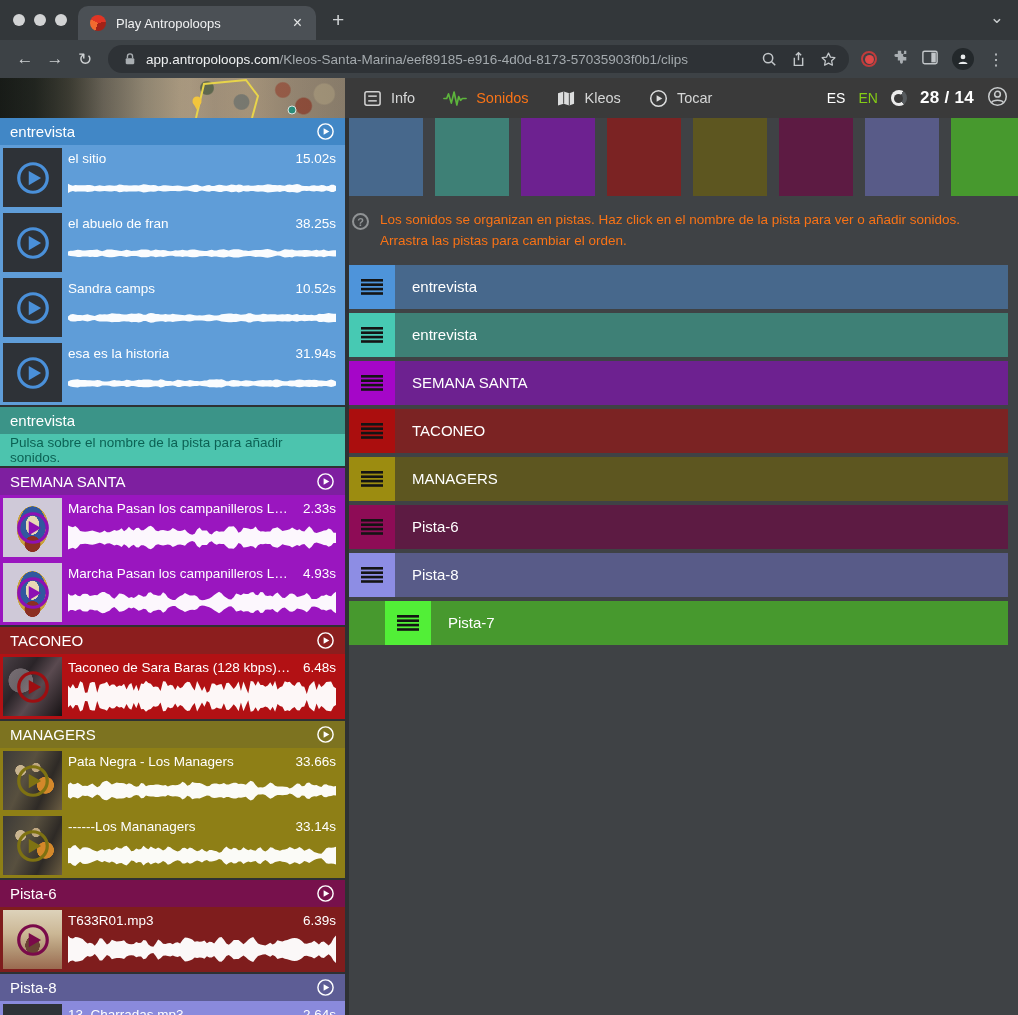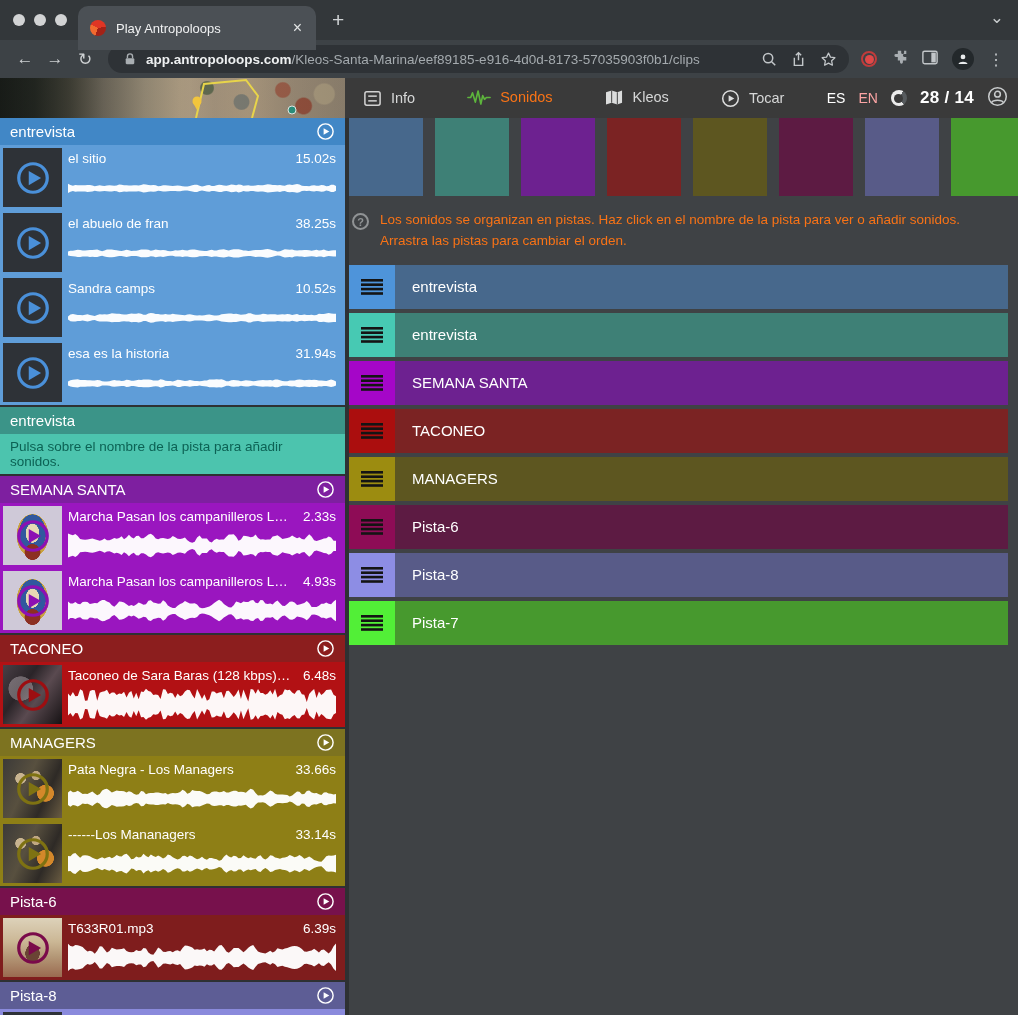--- a/index.html
+++ b/index.html
@@ -3,33 +3,33 @@
 <meta charset="utf-8">
 <style>
   *{box-sizing:border-box;margin:0;padding:0}
   html,body{width:1018px;height:1015px;overflow:hidden}
   body{font-family:"Liberation Sans",sans-serif;background:#3f4245;-webkit-font-smoothing:antialiased}
 
   
   .titlebar{height:40px;background:#33373a;position:relative;display:flex;align-items:center}
   .lights{display:flex;gap:9px;margin-left:13px}
   .light{width:12px;height:12px;border-radius:50%;background:#d2d3d4}
-  .tab{position:absolute;left:78px;top:6px;width:238px;height:44px;background:#4b5055;border-radius:10px 10px 0 0;display:flex;align-items:center;padding:0 12px}
+  .tab{position:absolute;left:78px;top:6px;width:238px;height:34px;background:#4b5055;border-radius:10px 10px 0 0;display:flex;align-items:center;padding:0 12px}
   .favicon{width:16px;height:16px;border-radius:50%;flex:none;margin-right:10px;
     background:conic-gradient(from 200deg,#f26a2f 0 95deg,#e03524 95deg 240deg,#a32217 240deg 360deg)}
   .tabtitle{color:#f0f1f2;font-size:13px;flex:1;white-space:nowrap;overflow:hidden}
   .tabclose{color:#e3e5e6;font-size:16px;line-height:16px;padding:0 2px;cursor:default}
   .newtab{position:absolute;left:332px;top:9px;color:#cfd2d4;font-size:21px;line-height:21px}
   .tabchevron{position:absolute;right:14px;top:7px;color:#c6c9cb;font-size:17px}
 
   .toolbar{height:38px;background:#3d4246;display:flex;align-items:center;padding:0 10px}
   .navbtn{width:30px;text-align:center;color:#ced1d3;font-size:17px;flex:none}
   .omnibox{flex:1;height:28px;background:#2e3236;border-radius:14px;display:flex;align-items:center;padding:0 12px;margin:0 8px;min-width:0;gap:10px}
   .urltext{font-size:13.5px;white-space:nowrap;overflow:hidden;flex:1;min-width:0}
-  .host{color:#eef0f1;font-weight:700}
+  .host{color:#eef0f1;font-weight:400}
   .path{color:#a4aaae}
   .omniicon{flex:none;display:flex;align-items:center;margin-left:4px}
   .chromeicons{display:flex;align-items:center;gap:14px;flex:none;padding:0 4px}
   .rec{width:16px;height:16px;border-radius:50%;border:2px solid #c23b3b;display:flex;align-items:center;justify-content:center}
   .rec::after{content:"";width:9px;height:9px;border-radius:50%;background:#e04848}
   .avatar{width:22px;height:22px;border-radius:50%;background:#23282b;display:flex;align-items:center;justify-content:center}
   .kebab{color:#c2c6c9;font-size:16px;letter-spacing:0}
 
   
   .appbar{height:40px;background:#3a3a3a;display:flex;align-items:center}
@@ -37,42 +37,42 @@
     background:
       radial-gradient(circle at 82% 30%, #b06a52 0 2.5%, rgba(0,0,0,0) 3%),
       radial-gradient(circle at 88% 70%, #a85a44 0 2.5%, rgba(0,0,0,0) 3%),
       radial-gradient(circle at 70% 60%, #8a8a80 0 3%, rgba(0,0,0,0) 3.5%),
       radial-gradient(circle at 94% 40%, #c2b090 0 3%, rgba(0,0,0,0) 3.5%),
       radial-gradient(circle at 60% 25%, #6a7458 0 3%, rgba(0,0,0,0) 3.6%),
       linear-gradient(90deg,#1f241e 0%,#2e332b 10%,#565446 20%,#8e8574 30%,#b3a58c 42%,#c0ad90 52%,#b5a289 62%,#c0ab8d 72%,#b19e86 84%,#a89882 100%)}
   .crumbshade{position:absolute;inset:0;background:linear-gradient(90deg,rgba(18,20,18,.55),rgba(18,20,18,.12) 55%,rgba(18,20,18,.22))}
   .crumbsvg{position:absolute;inset:0}
   .crumbtext{position:absolute;left:8px;top:0;height:40px;display:flex;align-items:center;gap:9px;color:#fff;font-size:15px;white-space:nowrap;text-shadow:0 1px 3px rgba(0,0,0,.85)}
-  .appnav{display:flex;align-items:flex-start;gap:52px;margin-left:18px}
+  .appnav{display:flex;align-items:center;gap:28px;margin-left:18px}
   .navitem{display:flex;align-items:center;gap:9px;font-size:14.5px;color:#d6d7d7;cursor:default}
   .navitem.active{color:#f97316}
   .appbar-right{margin-left:auto;display:flex;align-items:center;gap:13px;padding-right:10px}
   .lang{font-size:14px;color:#fff}
-  .lang.dim{color:#fca5a5}
+  .lang.dim{color:#84cc16}
   .donut{width:16px;height:16px;border-radius:50%;position:relative;flex:none;
     background:conic-gradient(from 30deg,#575b5e 0 115deg,#ececec 115deg 360deg)}
   .donut::after{content:"";position:absolute;inset:3.5px;background:#3a3a3a;border-radius:50%}
   .counter{font-size:17px;font-weight:700;color:#fff;letter-spacing:.3px;white-space:nowrap}
 
   
   .content{display:flex;height:897px;background:#2e3133}
   .sidebar{width:345px;flex:none;background:#2e3133;overflow:hidden}
   .main{flex:1;background:#3f4245;border-left:4px solid #2e3133;overflow:hidden;min-width:0}
 
   
   .ssec{margin-bottom:2px}
   .shead{height:27px;display:flex;align-items:center;justify-content:space-between;padding:0 10px;color:#fff;font-size:15px}
   .sname{white-space:nowrap;overflow:hidden}
   .playbtn{flex:none}
-  .snotice{height:40px;display:flex;align-items:center;padding:0 10px;font-size:13.5px}
+  .snotice{height:32px;display:flex;align-items:center;padding:0 10px;font-size:13.5px}
   .clip{height:65px;position:relative}
   .thumb{position:absolute;left:3px;top:3px;width:59px;height:59px;display:flex;align-items:center;justify-content:center}
   .thumb-dark{background:#2e3237}
   .thumb-virgen{background:
       radial-gradient(circle at 50% 78%, #8c2f22 0 14%, rgba(0,0,0,0) 15%),
       radial-gradient(ellipse 30% 42% at 50% 46%, #e8d9b4 0 38%, #31589e 39% 75%, rgba(0,0,0,0) 76%),
       radial-gradient(ellipse 46% 62% at 50% 50%, #c9a23e 0 58%, #cfc9d8 59%)}
   .thumb-smoke{background:
       radial-gradient(circle at 30% 40%, rgba(205,195,200,.4) 0 22%, rgba(0,0,0,0) 23%),
       linear-gradient(125deg,#4a4046 0%,#2a2428 35%,#5a4a50 58%,#161214 100%)}
@@ -620,21 +620,21 @@
               <rect y="4.4" width="22" height="2.6" fill="#141414"></rect>
               <rect y="8.8" width="22" height="2.6" fill="#141414"></rect>
               <rect y="13.2" width="22" height="2.6" fill="#141414"></rect>
             </svg>
     </div>
     <div class="mbody">
       <span class="mlabel">Pista-8</span>
     </div>
   </div>
 
-  <div class="mrow" style="background: rgb(71, 153, 46);">
+  <div class="mrow" style="background: rgb(71, 153, 46); padding-left: 36px;">
     <div class="handle" style="background: rgb(82, 239, 55);">
       <svg viewBox="0 0 22 16" width="22" height="16">
               <rect y="0" width="22" height="2.6" fill="#141414"></rect>
               <rect y="4.4" width="22" height="2.6" fill="#141414"></rect>
               <rect y="8.8" width="22" height="2.6" fill="#141414"></rect>
               <rect y="13.2" width="22" height="2.6" fill="#141414"></rect>
             </svg>
     </div>
     <div class="mbody">
       <span class="mlabel">Pista-7</span>

